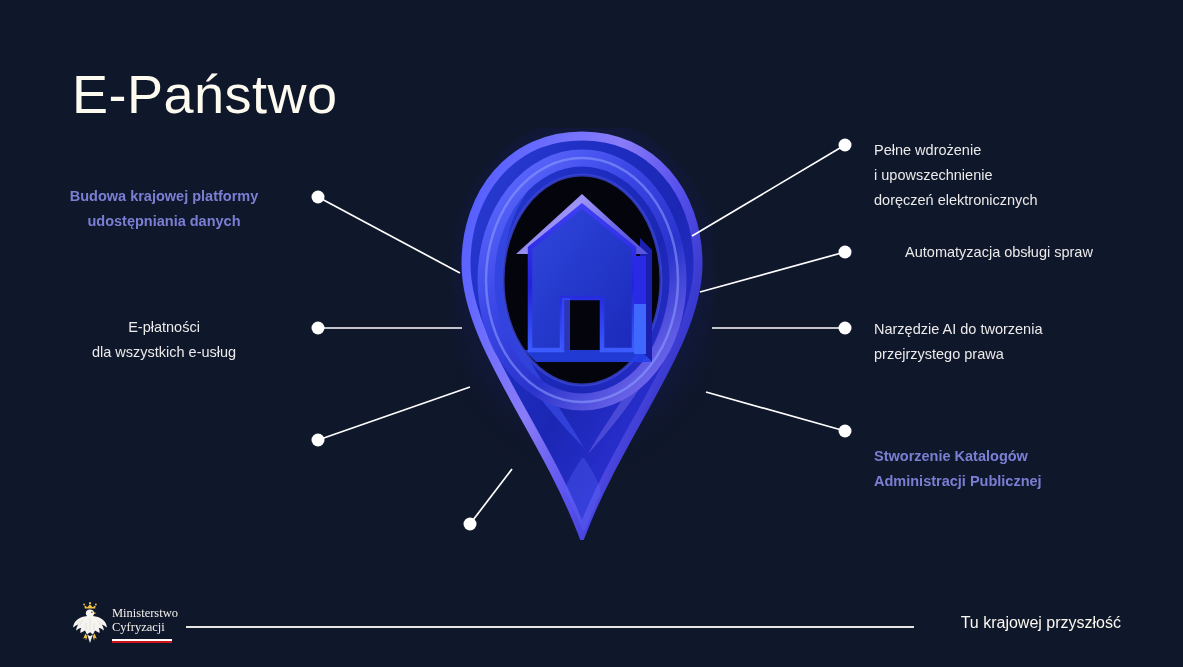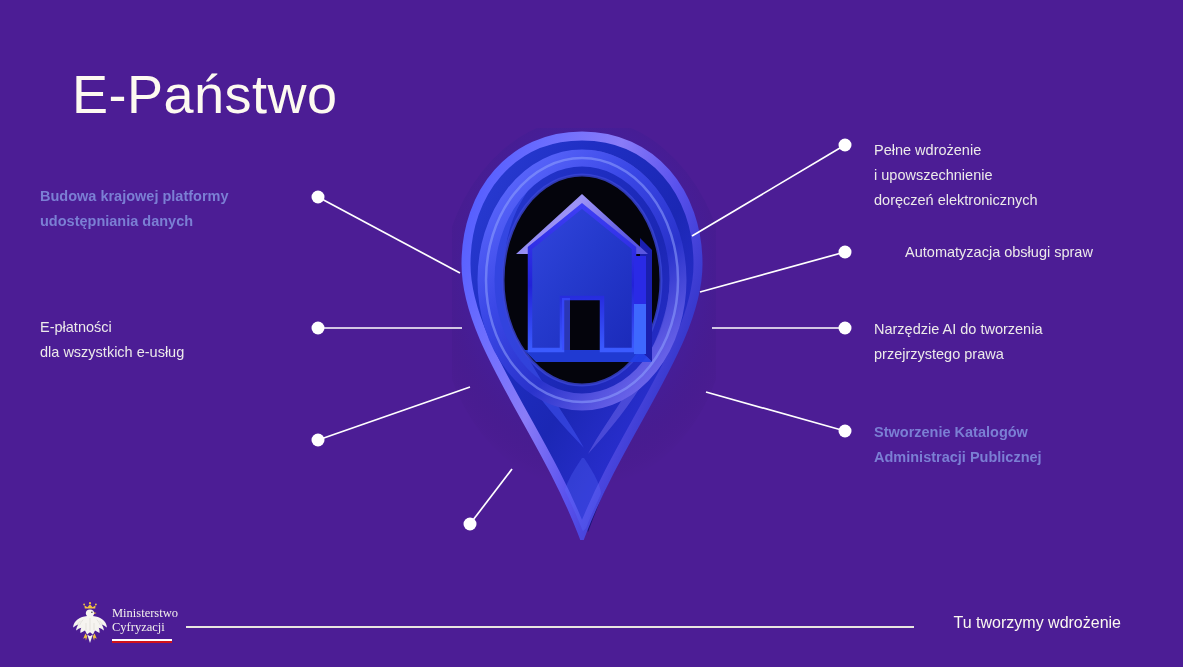--- a/index.html
+++ b/index.html
@@ -7,21 +7,21 @@
     padding: 0;
     background: #000000;
   }
   body {
     font-family: "Liberation Sans", sans-serif;
   }
   #slide {
     position: relative;
     width: 1183px;
     height: 667px;
-    background: #4c1d95;
+    background: #0f172a;
     overflow: hidden;
   }
 
   
   #page-title {
     position: absolute;
     left: 72px;
     top: 62px;
     font-size: 54px;
     line-height: 64px;
@@ -49,21 +49,21 @@
   }
   .callout.plain {
     color: #eceaea;
     font-weight: 400;
   }
   .callout.highlight {
     color: #7b7fd4;
     font-weight: 700;
   }
   .callout.right-side { text-align: left; }
-  .callout.left-side  { text-align: left; }
+  .callout.left-side  { text-align: center; }
 
   
   #pin-graphic {
     position: absolute;
     left: 452px;
     top: 128px;
     width: 264px;
     height: 412px;
   }
 
@@ -239,21 +239,21 @@
 
   <div class="callout right-side plain" style="left:874px; top:138px; width:250px;">Pełne wdrożenie
 i upowszechnienie
 doręczeń elektronicznych</div>
 
   <div class="callout right-side plain" style="left:874px; top:240px; width:250px;text-align:center;">Automatyzacja obsługi spraw</div>
 
   <div class="callout right-side plain" style="left:874px; top:317px; width:250px;">Narzędzie AI do tworzenia
 przejrzystego prawa</div>
 
-  <div class="callout right-side highlight" style="left:874px; top:420px; width:250px;">Stworzenie Katalogów
+  <div class="callout right-side highlight" style="left:874px; top:444px; width:250px;">Stworzenie Katalogów
 Administracji Publicznej</div>
 
   <div id="footer-rule"></div>
 
   <div id="ministry-logo">
     <svg class="eagle" viewBox="0 0 40 44">
 
       <path d="M20 3.2 L22.6 6.2 L25.6 4.2 L25.2 7.6 L14.8 7.6 L14.4 4.2 L17.4 6.2 Z" fill="#f2c341"></path>
       <circle cx="20" cy="2.2" r="1.1" fill="#f2c341"></circle>
       <circle cx="25.9" cy="3.4" r="0.9" fill="#f2c341"></circle>
@@ -285,15 +285,15 @@
       <path d="M15.4 32.6 L 13.2 37.8 L 15.4 36.8 L 15.9 39.6 L 17.3 35.6 Z" fill="#f2c341"></path>
       <path d="M24.6 32.6 L 26.8 37.8 L 24.6 36.8 L 24.1 39.6 L 22.7 35.6 Z" fill="#f2c341"></path>
 
       <path d="M17.2 33.4 L 20 42 L 22.8 33.4 L 20 35.2 Z" fill="#f6f4f0"></path>
     </svg>
     <div class="logo-text">Ministerstwo
 Cyfryzacji</div>
     <div class="flag-bar"></div>
   </div>
 
-  <div id="tagline">Tu tworzymy wdrożenie</div>
+  <div id="tagline">Tu krajowej przyszłość</div>
 
 </div>
 
 </body></html>

